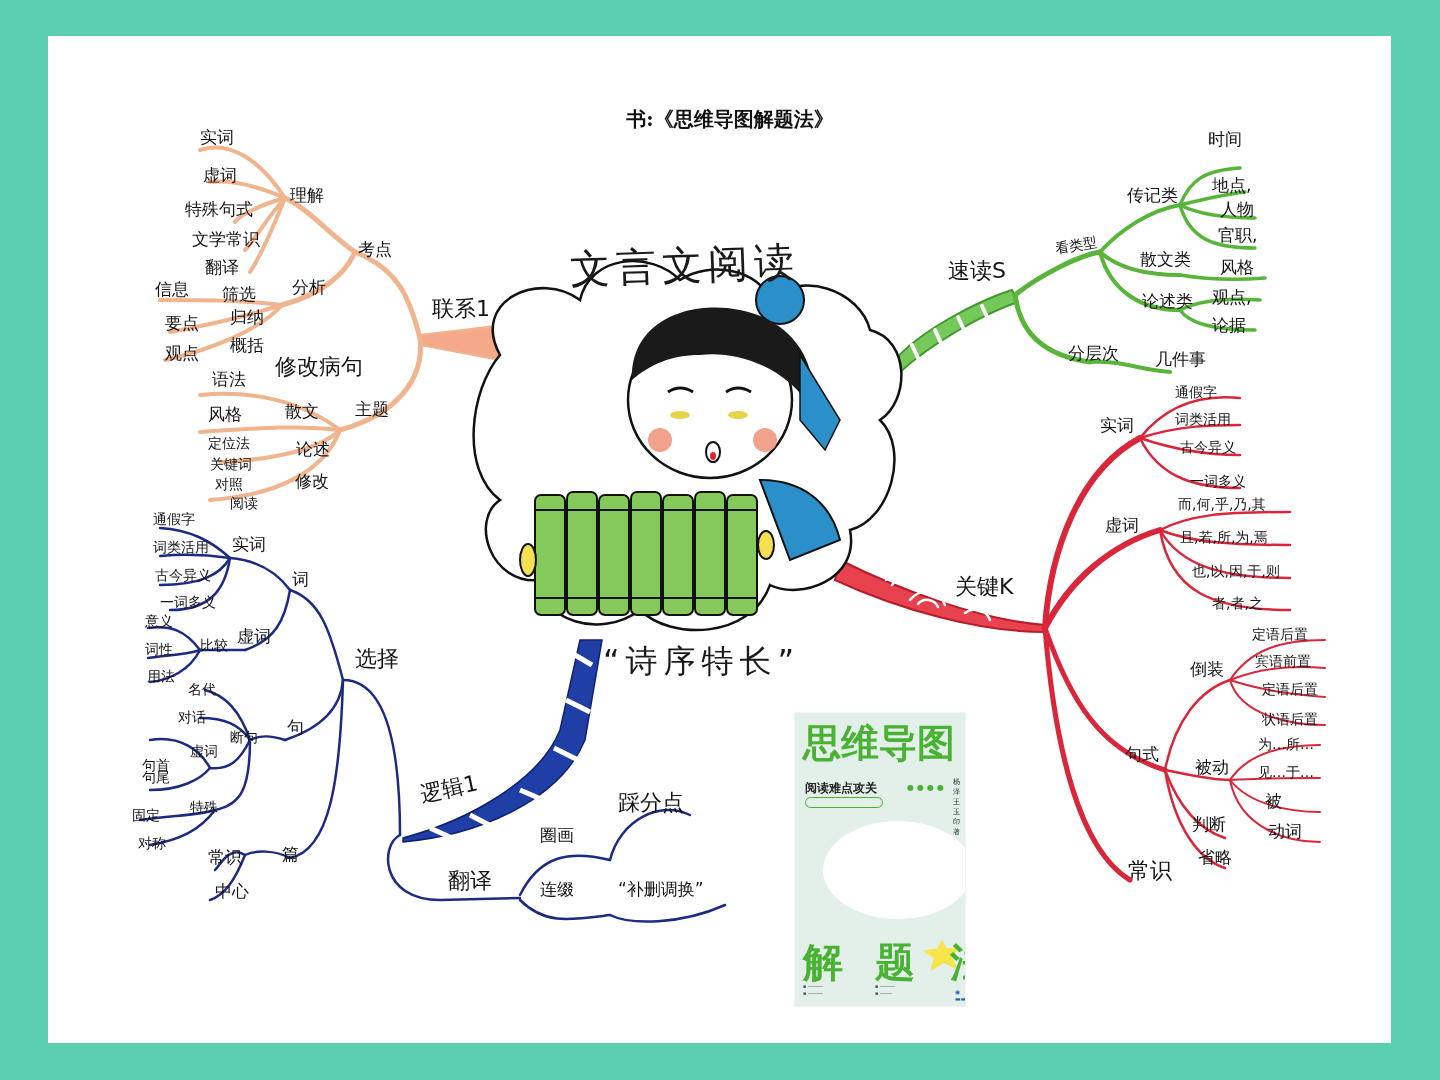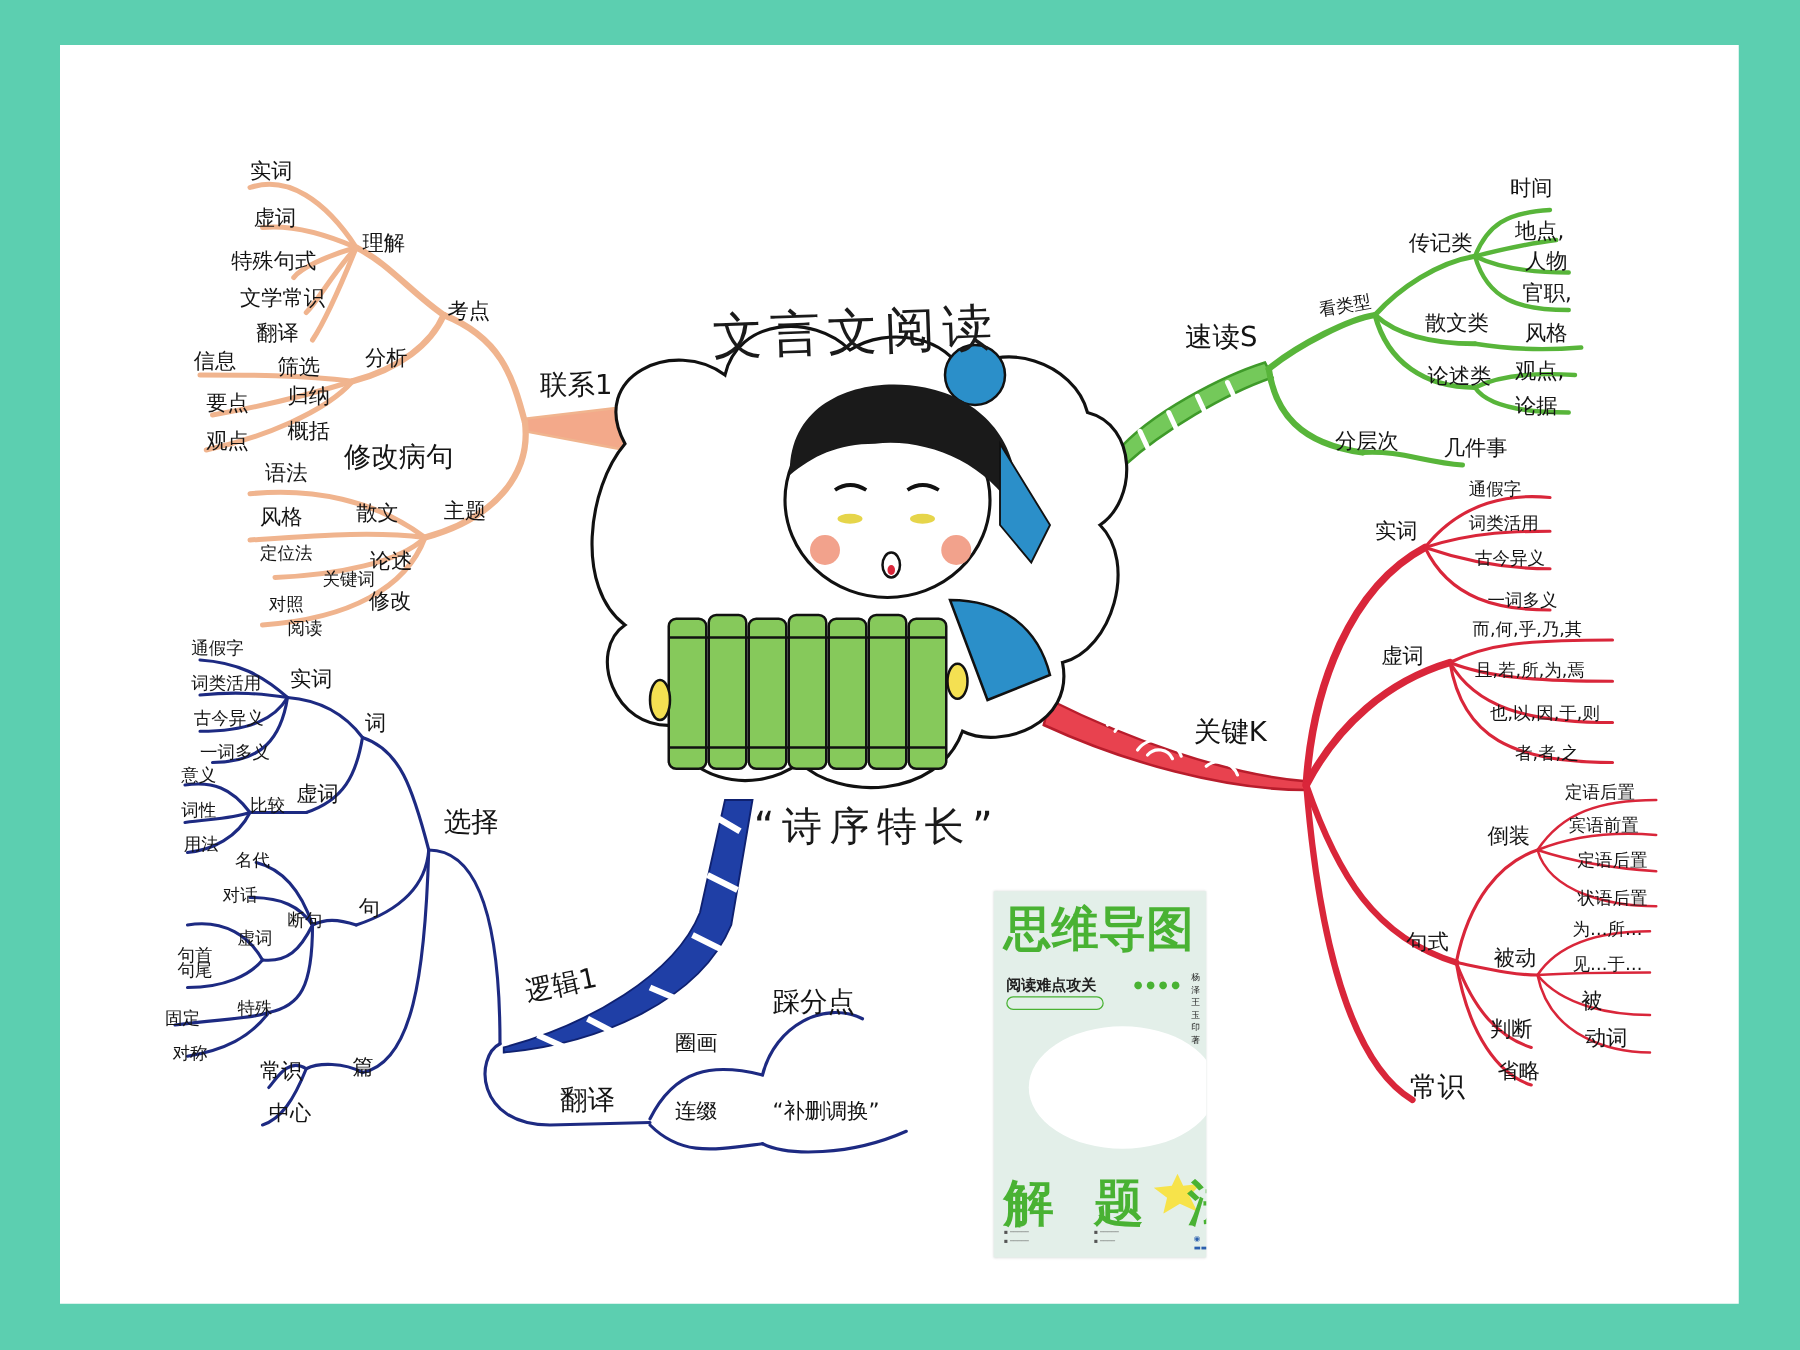--- a/index.html
+++ b/index.html
@@ -209,20 +209,21 @@
     <g stroke="#111" stroke-width="2" fill="none">
       <path d="M535,510 L757,510"></path>
         <path d="M535,598 L757,598"></path>
     </g>
     <ellipse cx="528" cy="560" rx="8" ry="16" fill="#f4e052" stroke="#111" stroke-width="2"></ellipse>
     <ellipse cx="766" cy="545" rx="8" ry="14" fill="#f4e052" stroke="#111" stroke-width="2"></ellipse>
   </g>
 </svg>
 
 <div class="credit">
+  <div>书:《思维导图解题法》</div>
 </div>
 
 <div class="title-main">文言文阅读</div>
 <div class="motto">“诗序特长”</div>
 
 <div class="lbl big" style="left:432px;top:300px;">联系1</div>
 <div class="lbl" style="left:358px;top:240px;">考点</div>
 <div class="lbl" style="left:290px;top:186px;">理解</div>
 <div class="lbl" style="left:200px;top:128px;">实词</div>
 <div class="lbl" style="left:203px;top:166px;">虚词</div>
@@ -236,21 +237,21 @@
 <div class="lbl" style="left:230px;top:308px;">归纳</div>
 <div class="lbl" style="left:165px;top:344px;">观点</div>
 <div class="lbl" style="left:230px;top:336px;">概括</div>
 <div class="lbl" style="left:355px;top:400px;">主题</div>
 <div class="lbl" style="left:212px;top:370px;">语法</div>
 <div class="lbl big" style="left:275px;top:358px;">修改病句</div>
 <div class="lbl" style="left:208px;top:405px;">风格</div>
 <div class="lbl" style="left:285px;top:402px;">散文</div>
 <div class="lbl sm" style="left:208px;top:434px;">定位法</div>
 <div class="lbl" style="left:296px;top:440px;">论述</div>
-<div class="lbl sm" style="left:210px;top:455px;margin-left:48px;">关键词</div>
+<div class="lbl sm" style="left:210px;top:455px;">关键词</div>
 <div class="lbl sm" style="left:215px;top:475px;">对照</div>
 <div class="lbl sm" style="left:230px;top:494px;">阅读</div>
 <div class="lbl" style="left:295px;top:472px;">修改</div>
 
 <div class="lbl big" style="left:355px;top:650px;">选择</div>
 <div class="lbl" style="left:292px;top:570px;">词</div>
 <div class="lbl" style="left:232px;top:535px;">实词</div>
 <div class="lbl sm" style="left:153px;top:510px;">通假字</div>
 <div class="lbl sm" style="left:153px;top:538px;">词类活用</div>
 <div class="lbl sm" style="left:155px;top:566px;">古今异义</div>
@@ -277,21 +278,21 @@
 <div class="lbl big" style="left:420px;top:780px;transform:rotate(-12deg);">逻辑1</div>
 <div class="lbl big" style="left:448px;top:872px;">翻译</div>
 <div class="lbl" style="left:540px;top:826px;">圈画</div>
 <div class="lbl big" style="left:618px;top:794px;">踩分点</div>
 <div class="lbl" style="left:540px;top:880px;">连缀</div>
 <div class="lbl" style="left:618px;top:880px;">“补删调换”</div>
 
 <div class="lbl big" style="left:948px;top:262px;">速读S</div>
 <div class="lbl sm" style="left:1055px;top:236px;transform:rotate(-10deg);">看类型</div>
 <div class="lbl" style="left:1127px;top:186px;">传记类</div>
-<div class="lbl" style="left:1208px;top:142px;">时间</div>
+<div class="lbl" style="left:1208px;top:130px;">时间</div>
 <div class="lbl" style="left:1212px;top:176px;">地点,</div>
 <div class="lbl" style="left:1220px;top:200px;">人物</div>
 <div class="lbl" style="left:1218px;top:226px;">官职,</div>
 <div class="lbl" style="left:1140px;top:250px;">散文类</div>
 <div class="lbl" style="left:1220px;top:258px;">风格</div>
 <div class="lbl" style="left:1142px;top:292px;">论述类</div>
 <div class="lbl" style="left:1212px;top:288px;">观点,</div>
 <div class="lbl" style="left:1212px;top:316px;">论据</div>
 <div class="lbl" style="left:1068px;top:344px;">分层次</div>
 <div class="lbl" style="left:1155px;top:350px;">几件事</div>

